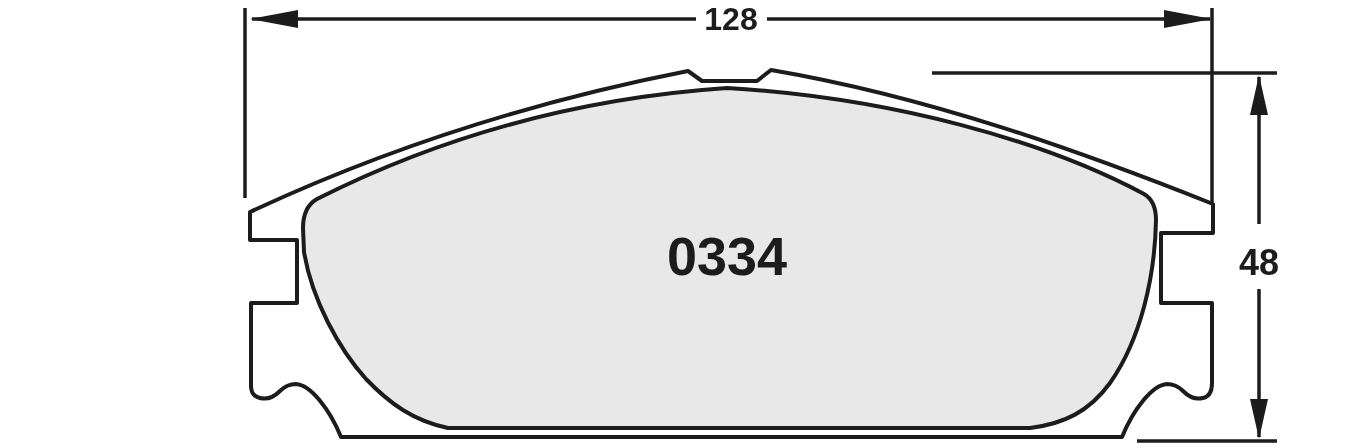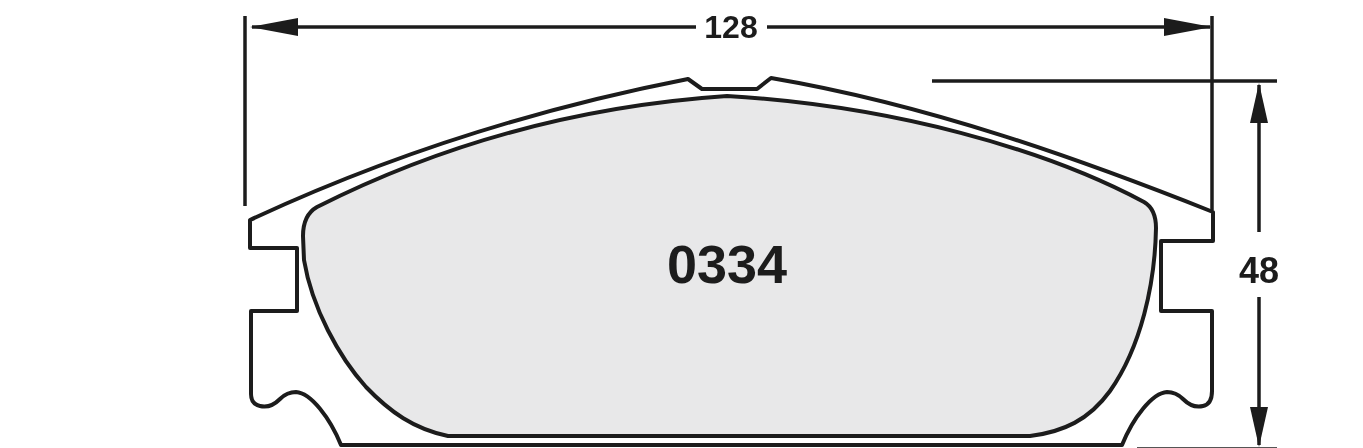--- a/index.html
+++ b/index.html
@@ -9,21 +9,20 @@
     width: 1363px;
     height: 448px;
     overflow: hidden;
     font-family: "Liberation Sans", sans-serif;
   }
   #stage {
     position: relative;
     width: 1363px;
     height: 340px;
     background: #ffffff;
-    margin-top: 8px;
   }
   svg { display: block; }
   text {
     font-family: "Liberation Sans", "DejaVu Sans", sans-serif;
     font-weight: bold;
     fill: #1c1c1c;
   }
 </style>
 </head>
 <body>

